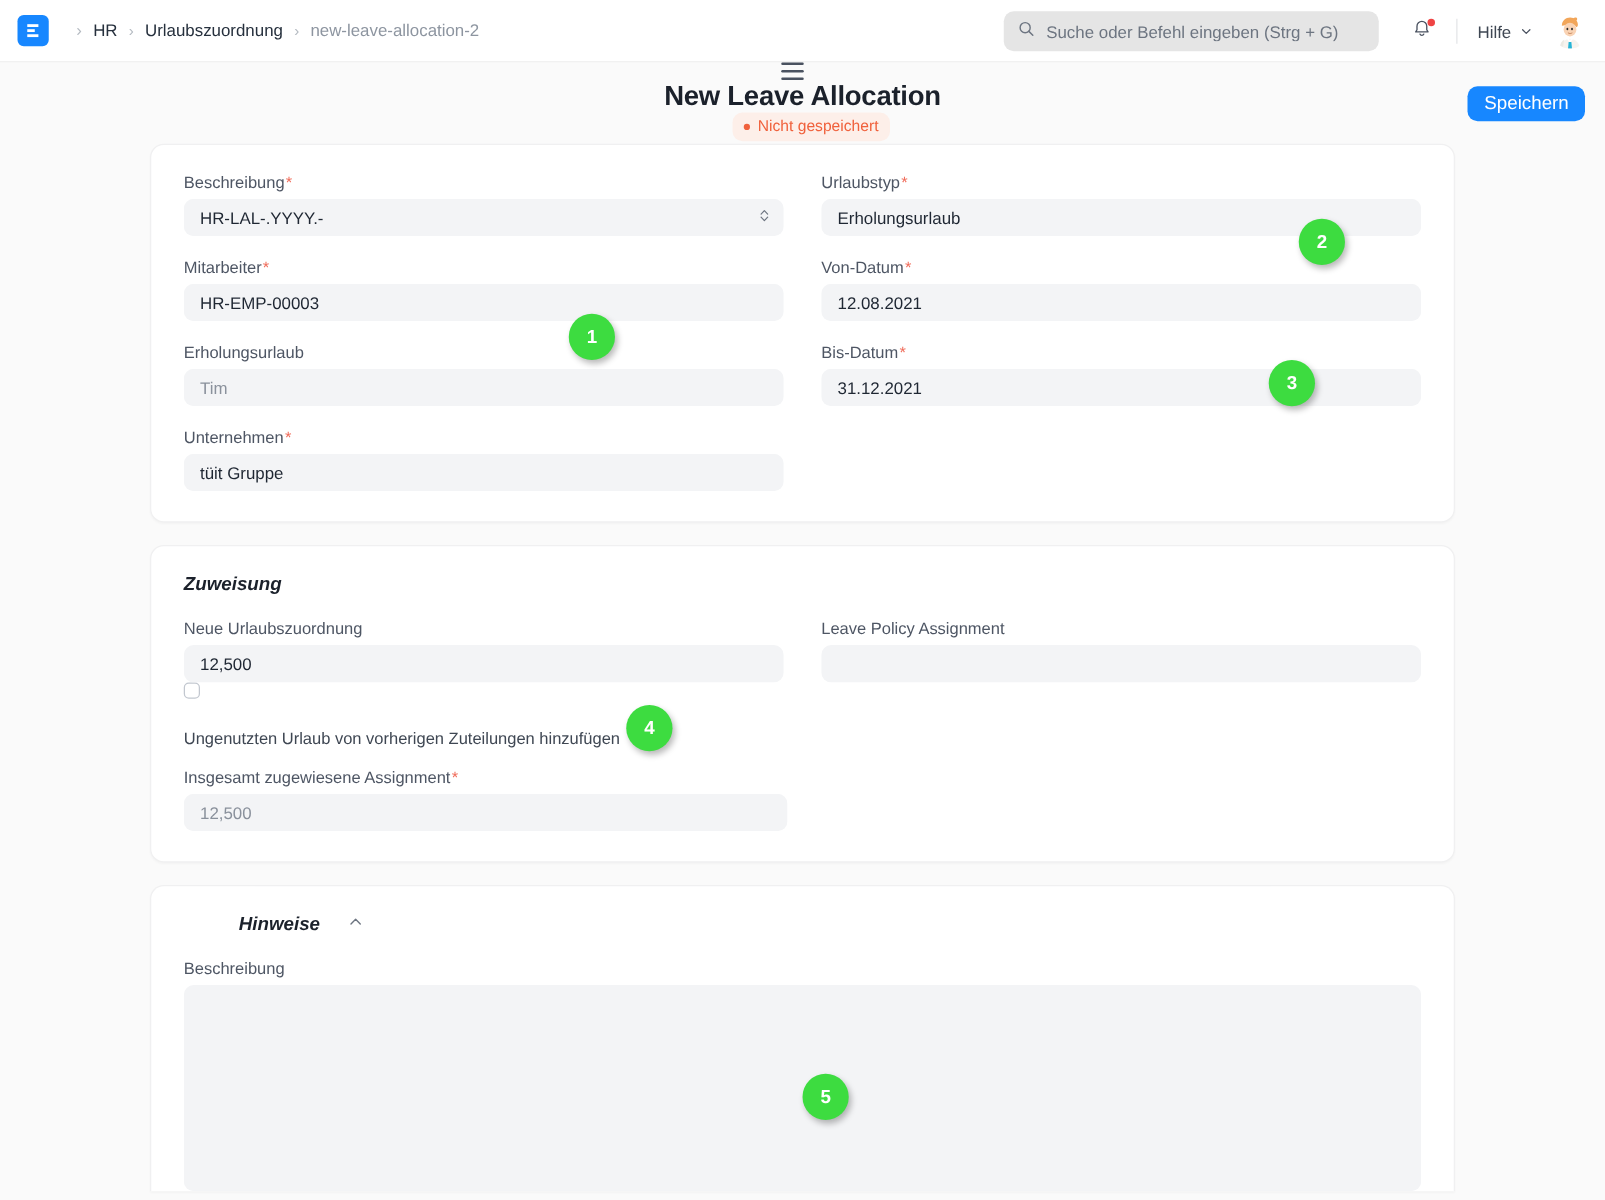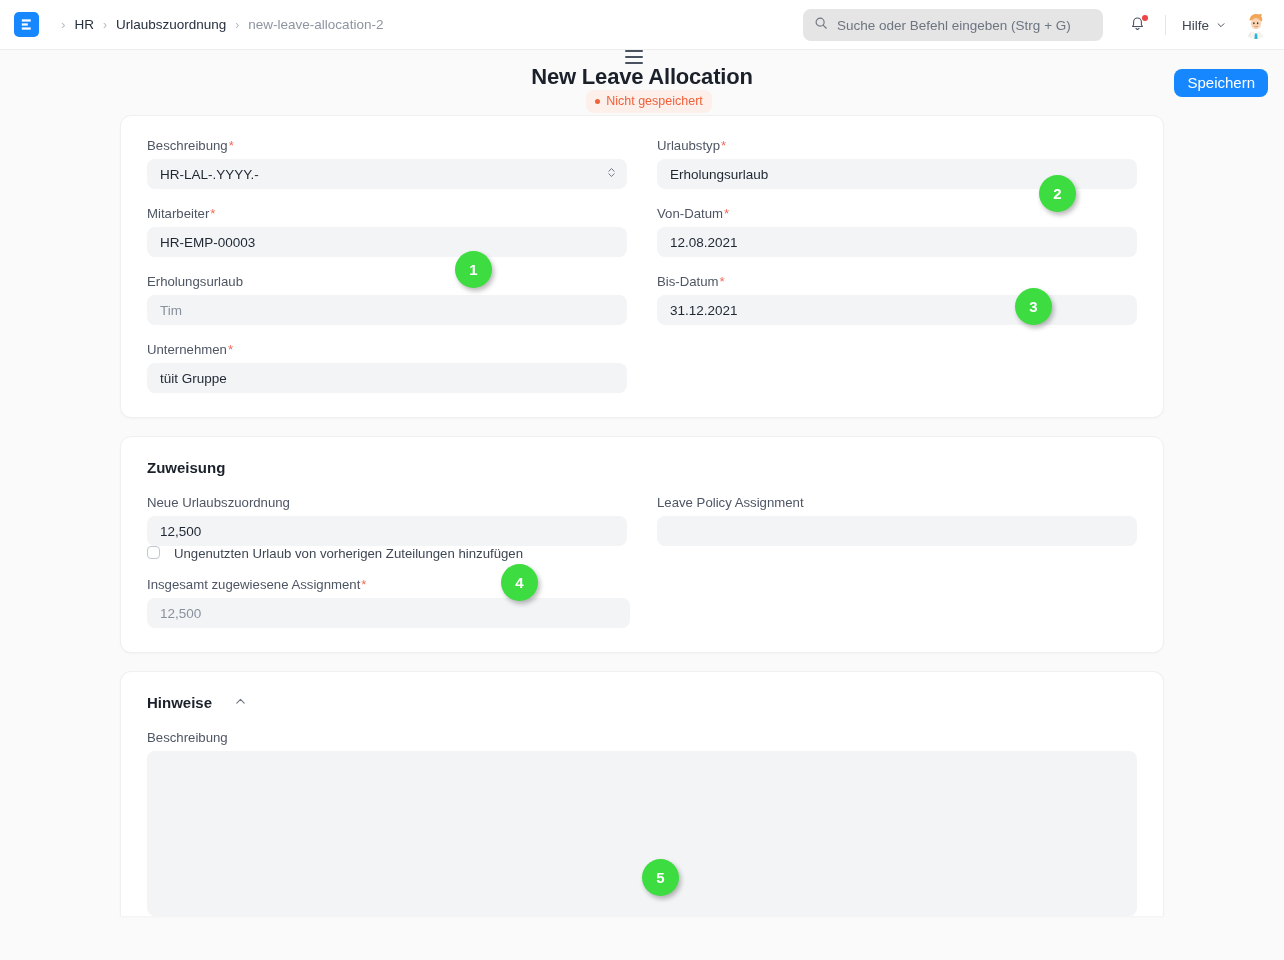--- a/index.html
+++ b/index.html
@@ -209,30 +209,33 @@
     position: absolute;
     right: 10px; top: 50%;
     transform: translateY(-50%);
     display: block;
   }
   .section-title {
     font-size: 15px;
     font-weight: bold;
     color: #1b212b;
     margin-bottom: 19px;
+    font-style: italic;
   }
   .section-title.collapsible {
     display: flex; align-items: center; gap: 22px;
     cursor: pointer;
+    margin-left: 44px;
   }
   .checkrow {
     display: flex; 
-    gap: 14px;
+    gap: 24px;
     margin: 0 0 16px 0;
     cursor: pointer;
+    flex-direction: column;
   }
   .checkbox {
     width: 13px; height: 13px;
     border: 1px solid #c2c7cf;
     border-radius: 4px;
     background: #ffffff;
     flex: none;
   }
   .checkrow-label { font-size: 13.2px; color: #3f4753; }
   .textarea {

